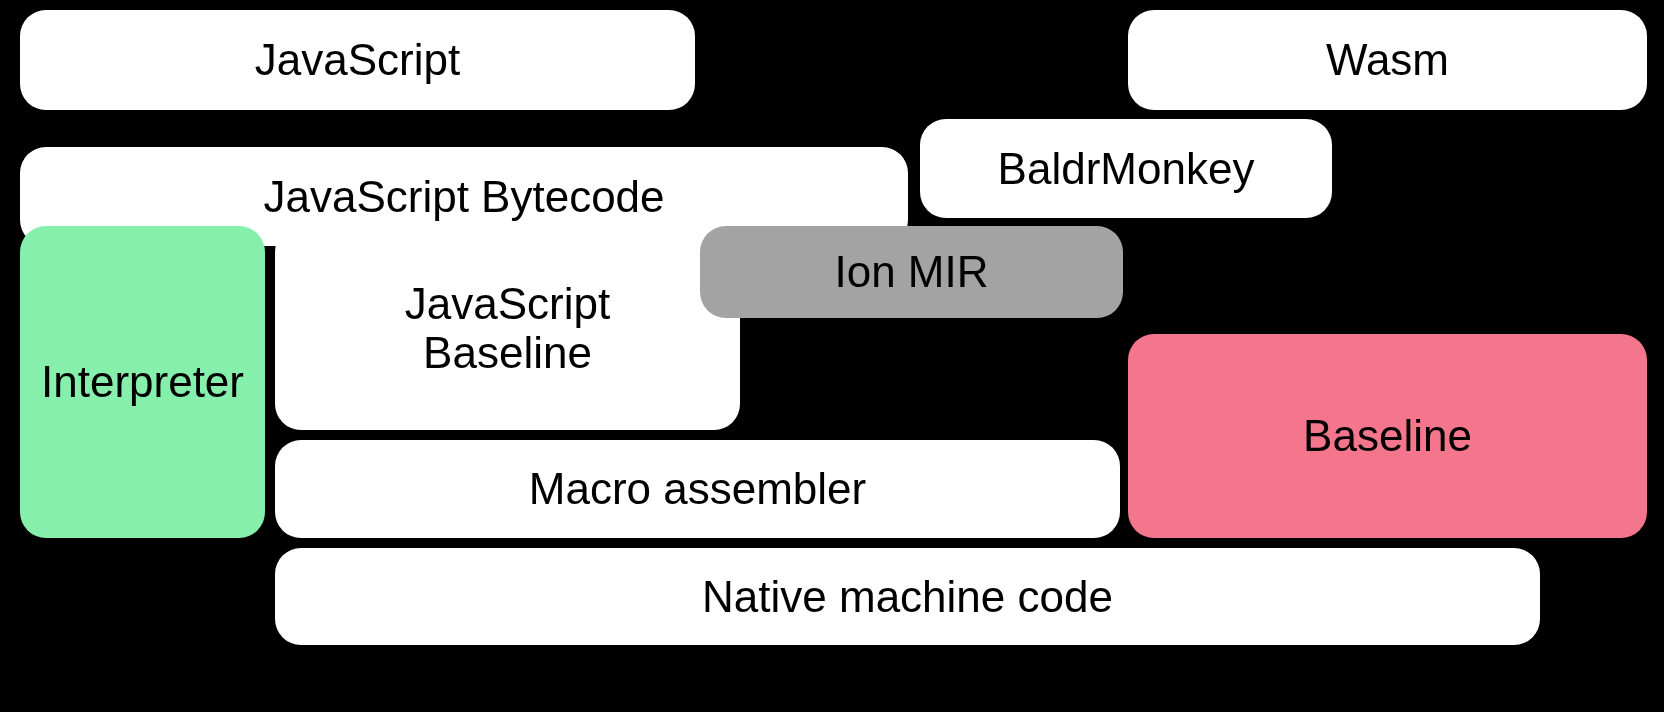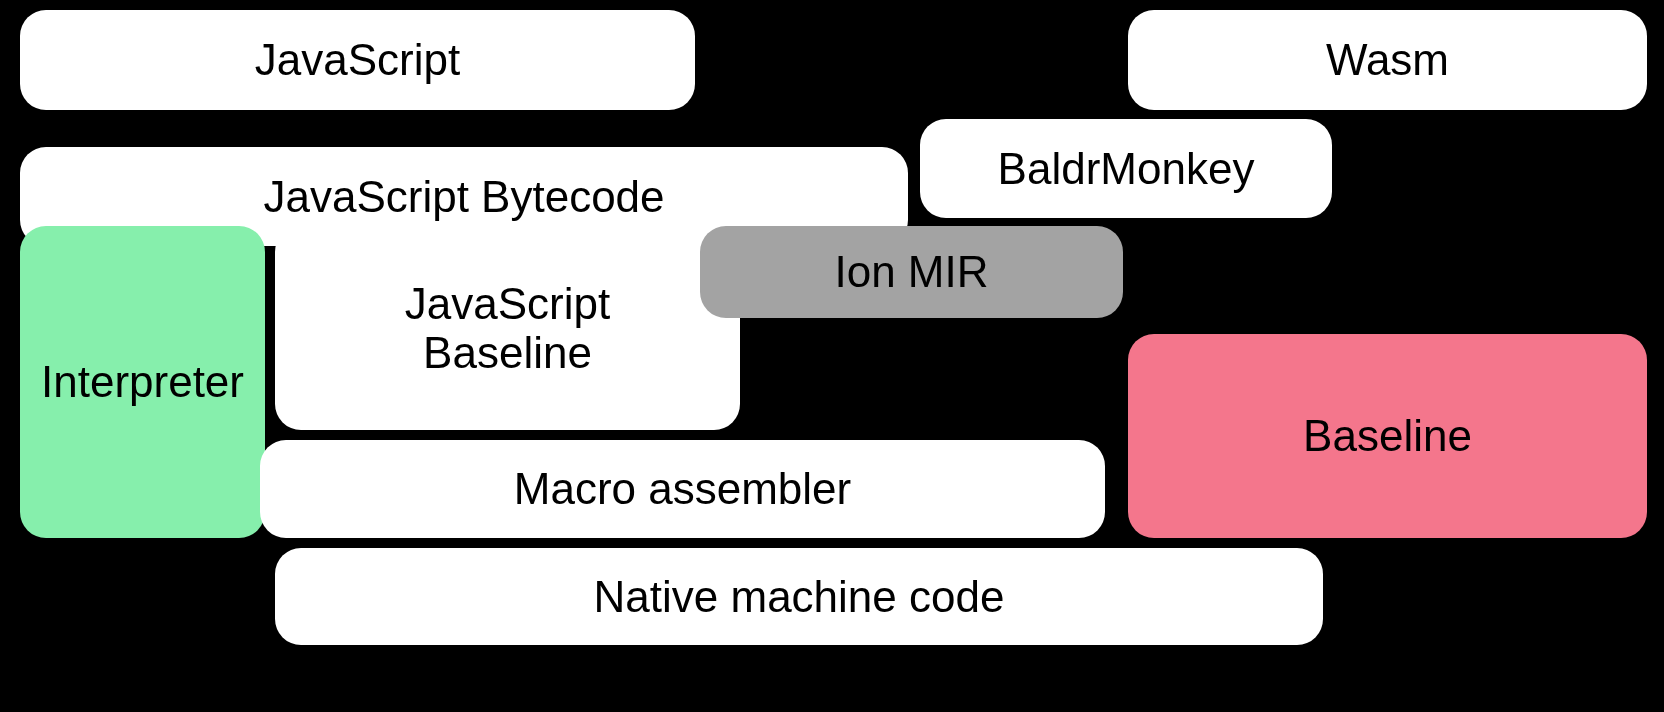--- a/index.html
+++ b/index.html
@@ -48,24 +48,24 @@
   
   #n-js-bytecode     { left: 20px;   top: 119px; width: 888px;  height: 99px; margin-top: 28px; }
   #n-baldrmonkey     { left: 920px;  top: 119px; width: 412px;  height: 99px; }
 
   
   #n-interpreter     { left: 20px;   top: 226px; width: 245px;  height: 312px; }
   #n-js-baseline     { left: 275px;  top: 226px; width: 465px;  height: 204px; }
   #n-ion-mir         { left: 700px;  top: 226px; width: 423px;  height: 92px;  }
   #n-ion-lir         { left: 700px;  top: 332px; width: 423px;  height: 98px;  }
   #n-cranelift       { left: 1128px; top: 334px; width: 519px;  height: 204px; }
-  #n-macro-assembler { left: 260px;  top: 440px; width: 845px;  height: 98px;  }
+  #n-macro-assembler { left: 275px;  top: 440px; width: 845px;  height: 98px;  }
 
   
-  #n-native-code     { left: 275px;  top: 548px; width: 1048px; height: 97px; text-align: right; }
+  #n-native-code     { left: 275px;  top: 548px; width: 1265px; height: 97px; text-align: right; }
 </style>
 </head>
 <body>
 
 <div id="stage">
 
   <div class="node fill-white" id="n-javascript">JavaScript</div>
 
 
   <div class="node fill-white" id="n-wasm">Wasm</div>

